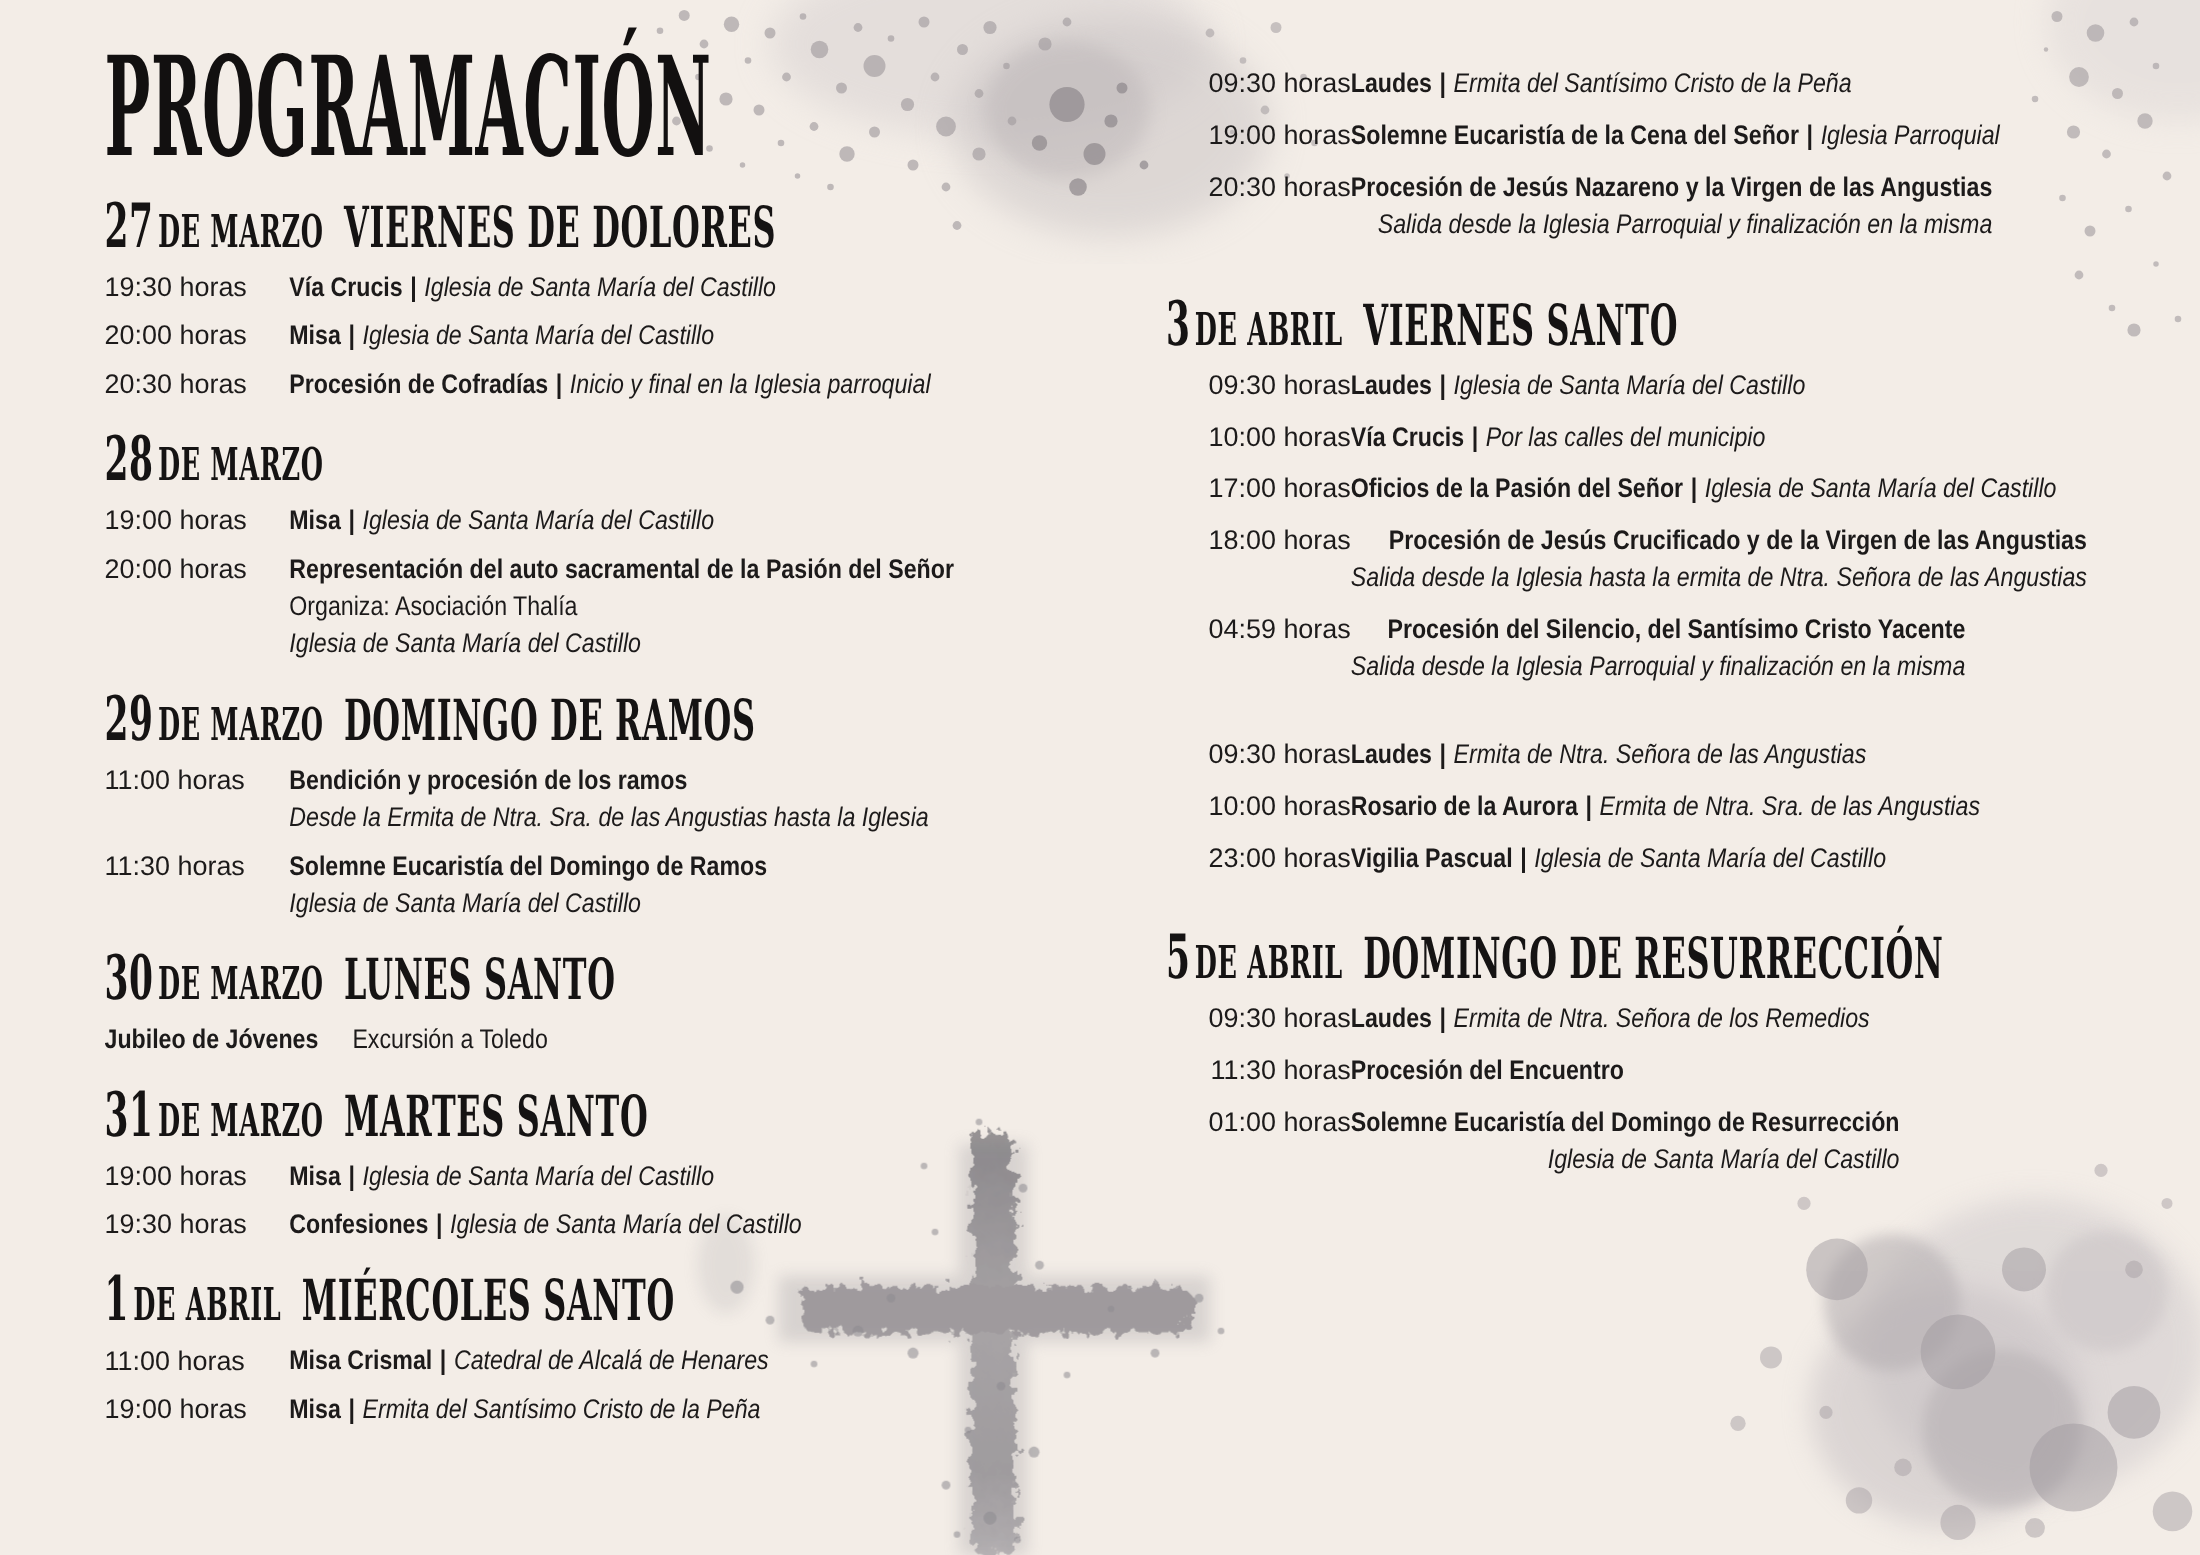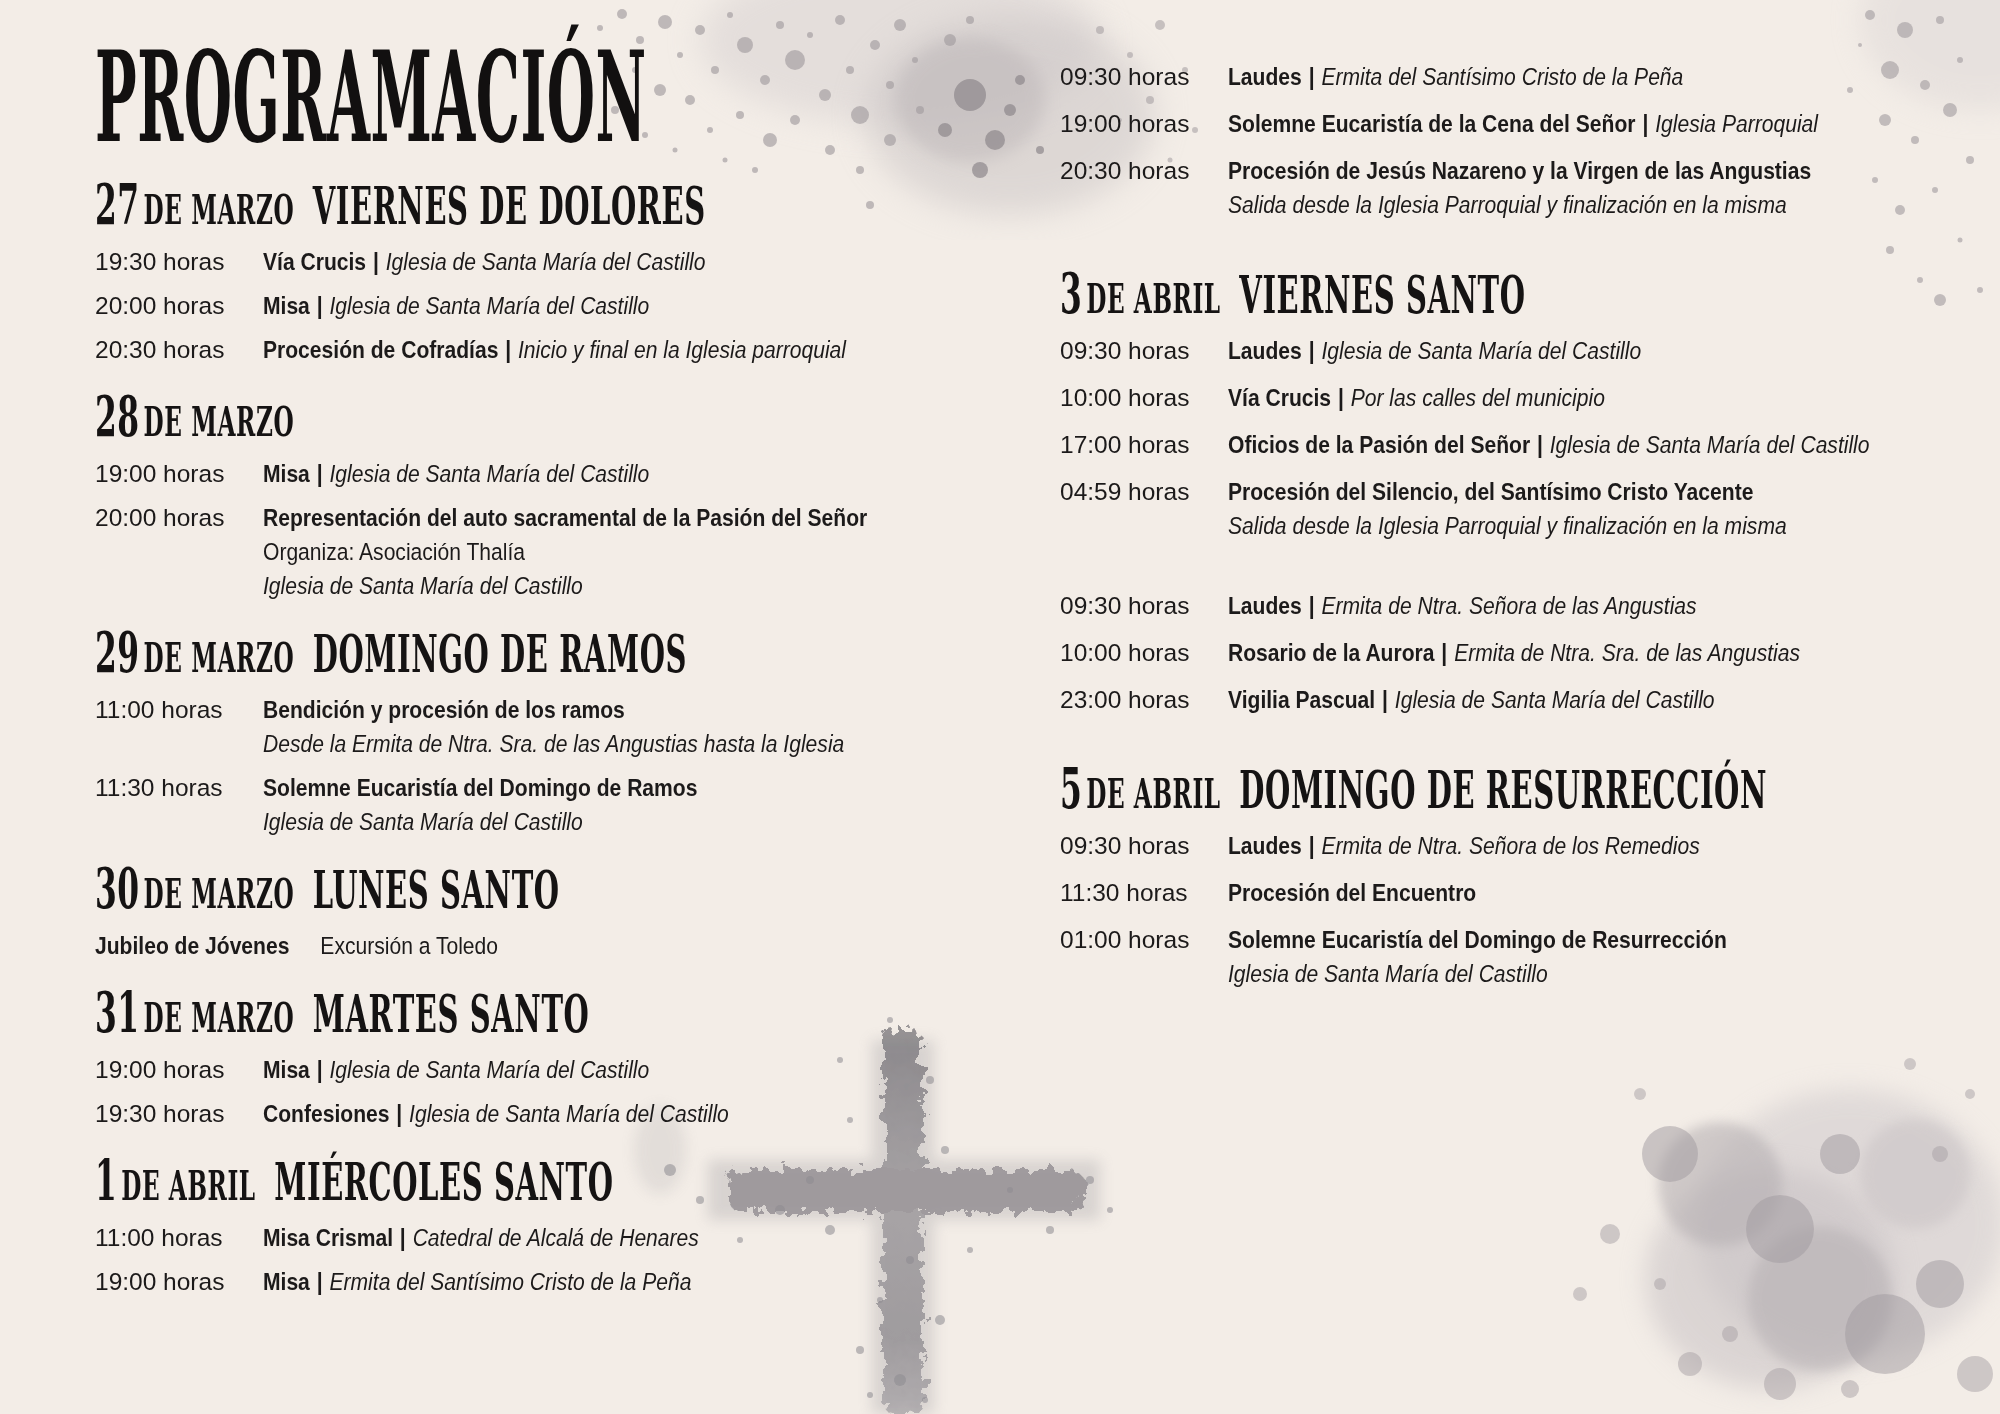--- a/index.html
+++ b/index.html
@@ -34,21 +34,21 @@
     text-transform:uppercase;color:#151313;letter-spacing:1px;
     transform:scale(0.58,1.03);transform-origin:left bottom;
     line-height:54px;
   }
   .sh-num{font-size:54px;}
   .sh-rest{font-size:40px;}
   .sh-day{font-size:50px;margin-left:32px;}
 
   .event-row{display:flex;align-items:flex-start;margin-bottom:10px;
     font-size:24.5px;line-height:34px;}
-  .col-right .event-row{margin-bottom:13px;}
+  .col-right .event-row{margin-bottom:13px;text-align:right;}
   .event-row:last-child{margin-bottom:0;}
   .event-time{flex:0 0 168px;white-space:nowrap;}
   .event-body{transform:scaleX(0.86);transform-origin:left top;white-space:nowrap;}
   .event-title{font-weight:700;}
   .sep{font-weight:700;margin:0 8px;}
   .event-loc{font-style:italic;}
   .event-note.italic{font-style:italic;}
 
   .plain-row{font-size:24.5px;line-height:34px;margin-bottom:10px;white-space:nowrap;}
   .plain-inner{display:inline-block;transform:scaleX(0.86);transform-origin:left top;}
@@ -389,20 +389,27 @@
             <div class="event-line1"><span class="event-title">Vía Crucis</span><span class="sep">|</span><span class="event-loc">Por las calles del municipio</span></div>
           </div>
         </div>
         <div class="event-row">
           <div class="event-time">17:00 horas</div>
           <div class="event-body">
             <div class="event-line1"><span class="event-title">Oficios de la Pasión del Señor</span><span class="sep">|</span><span class="event-loc">Iglesia de Santa María del Castillo</span></div>
           </div>
         </div>
         <div class="event-row">
+          <div class="event-time">18:00 horas</div>
+          <div class="event-body">
+            <div class="event-line1"><span class="event-title">Procesión de Jesús Crucificado y de la Virgen de las Angustias</span></div>
+            <div class="event-note italic">Salida desde la Iglesia hasta la ermita de Ntra. Señora de las Angustias</div>
+          </div>
+        </div>
+        <div class="event-row">
           <div class="event-time">04:59 horas</div>
           <div class="event-body">
             <div class="event-line1"><span class="event-title">Procesión del Silencio, del Santísimo Cristo Yacente</span></div>
             <div class="event-note italic">Salida desde la Iglesia Parroquial y finalización en la misma</div>
           </div>
         </div>
       </section>
       <section class="section">
         <div class="event-row">
           <div class="event-time">09:30 horas</div>

